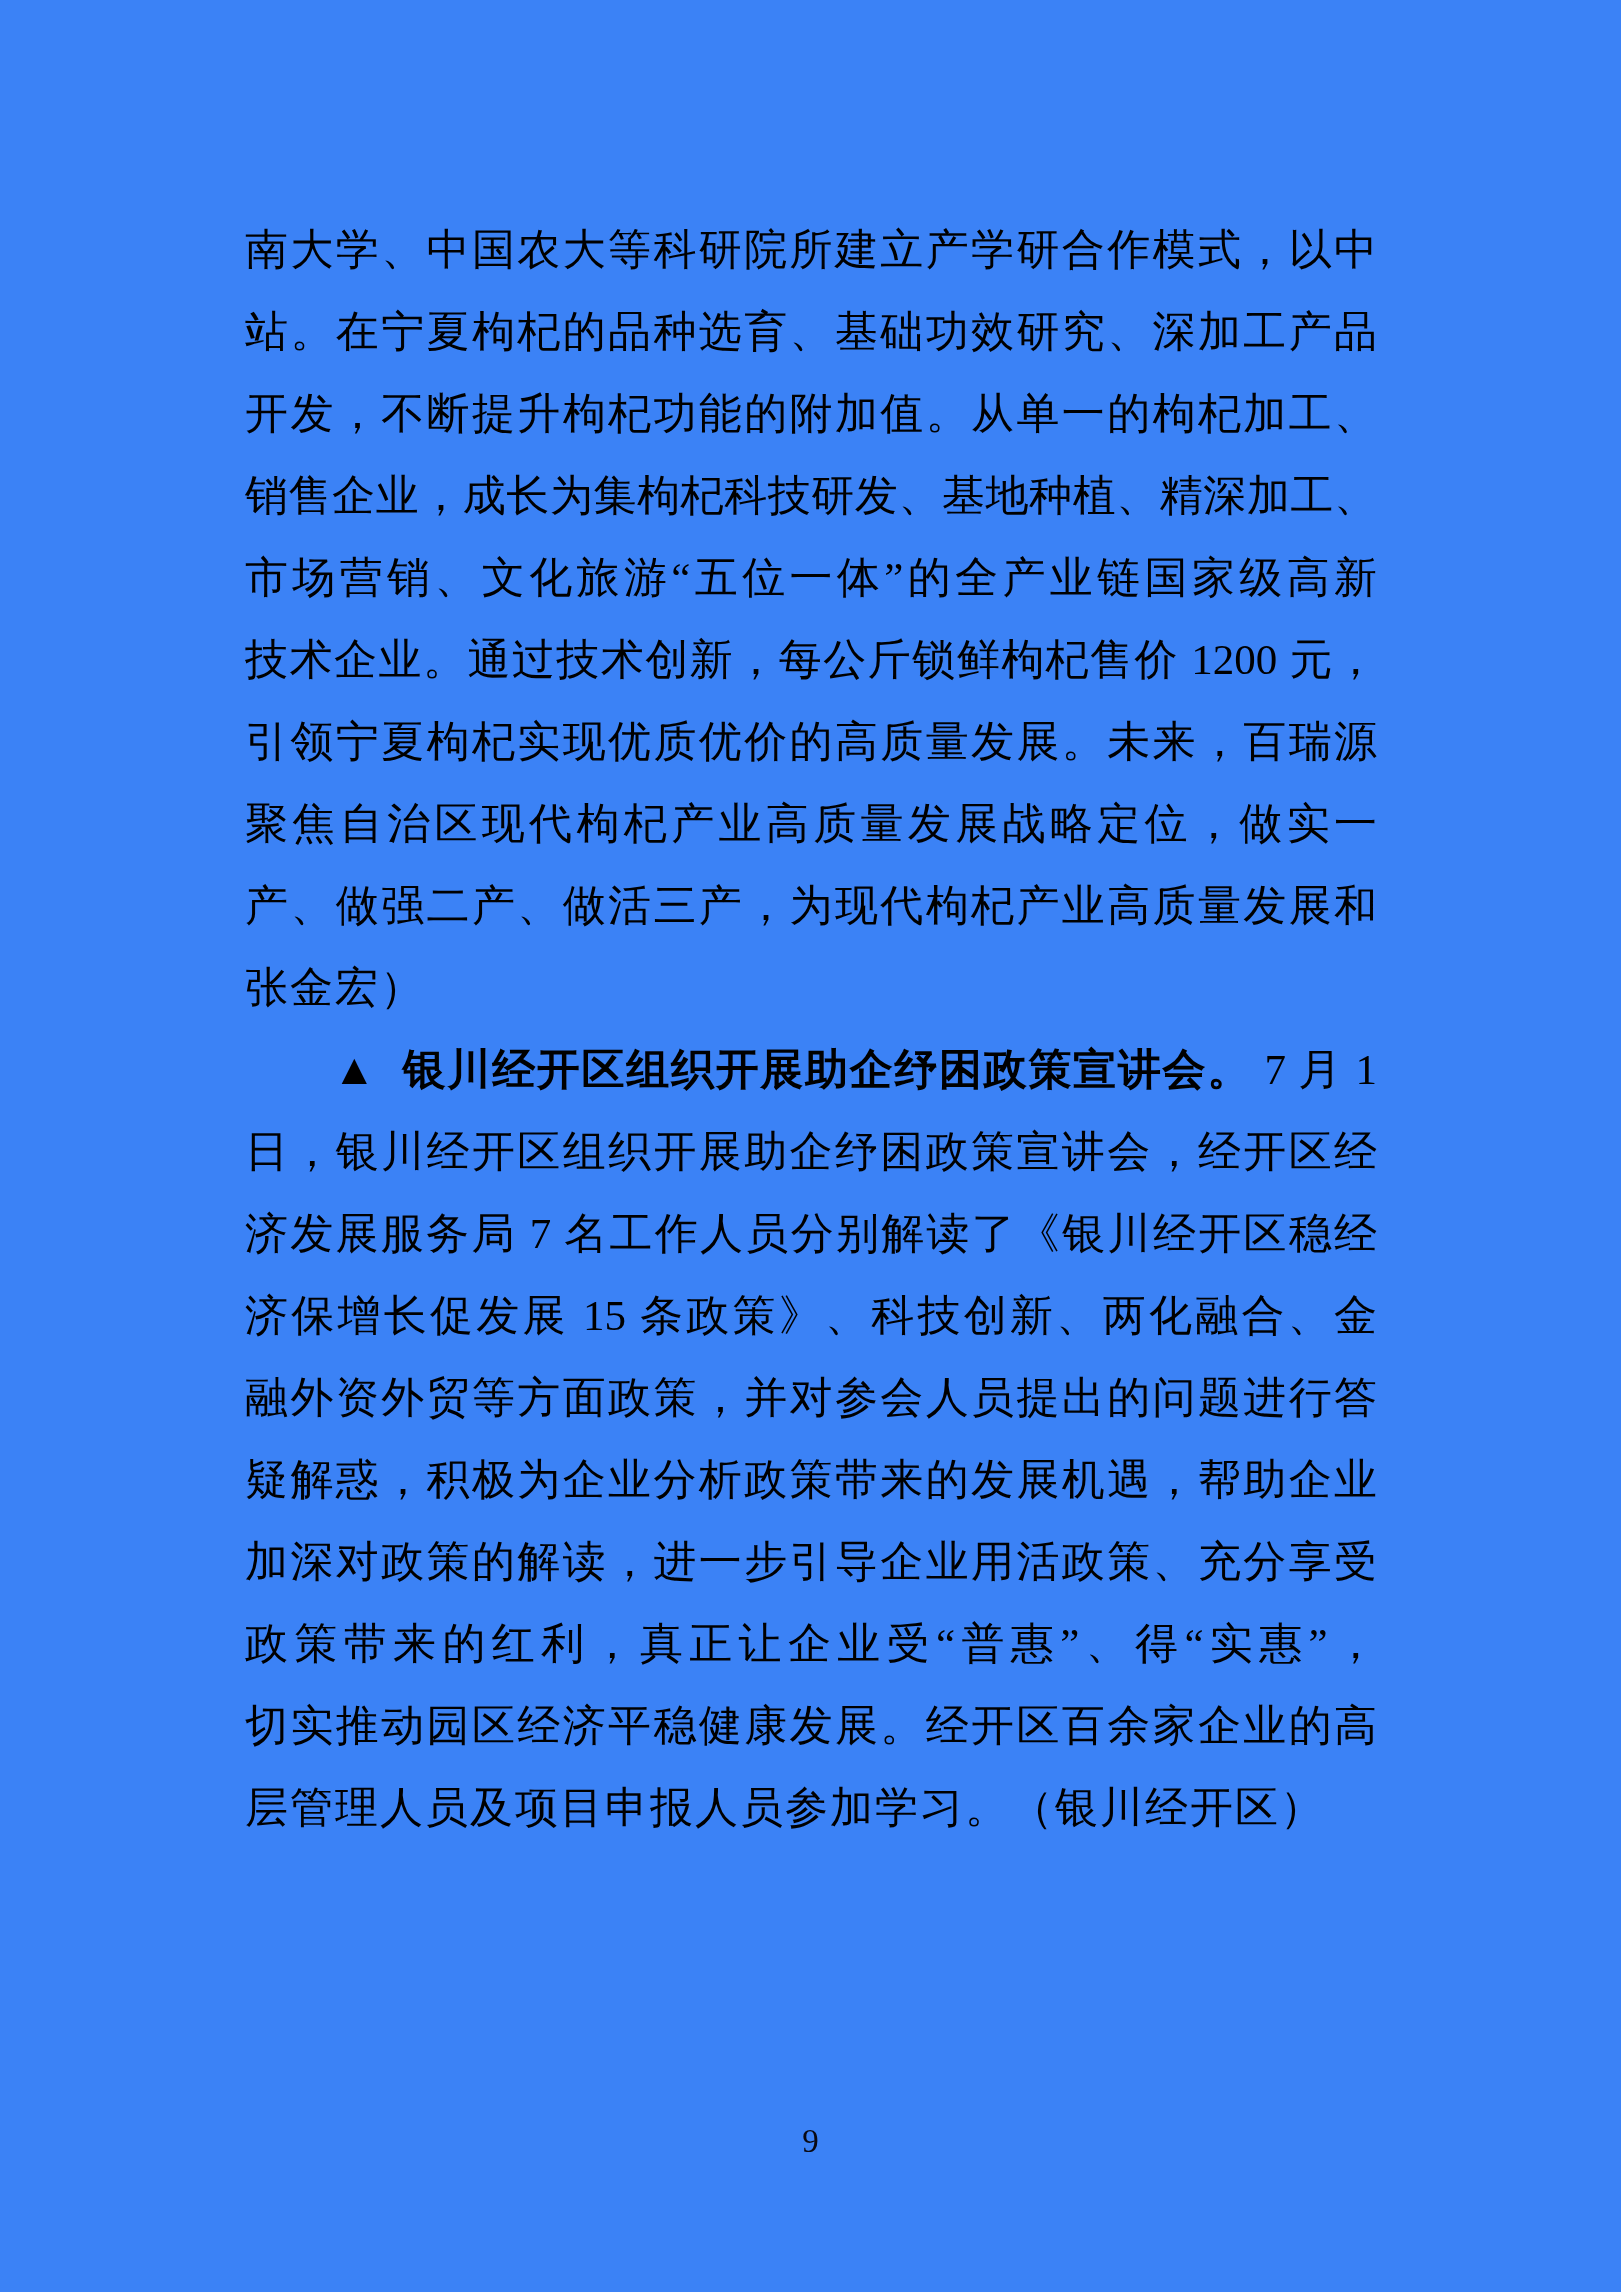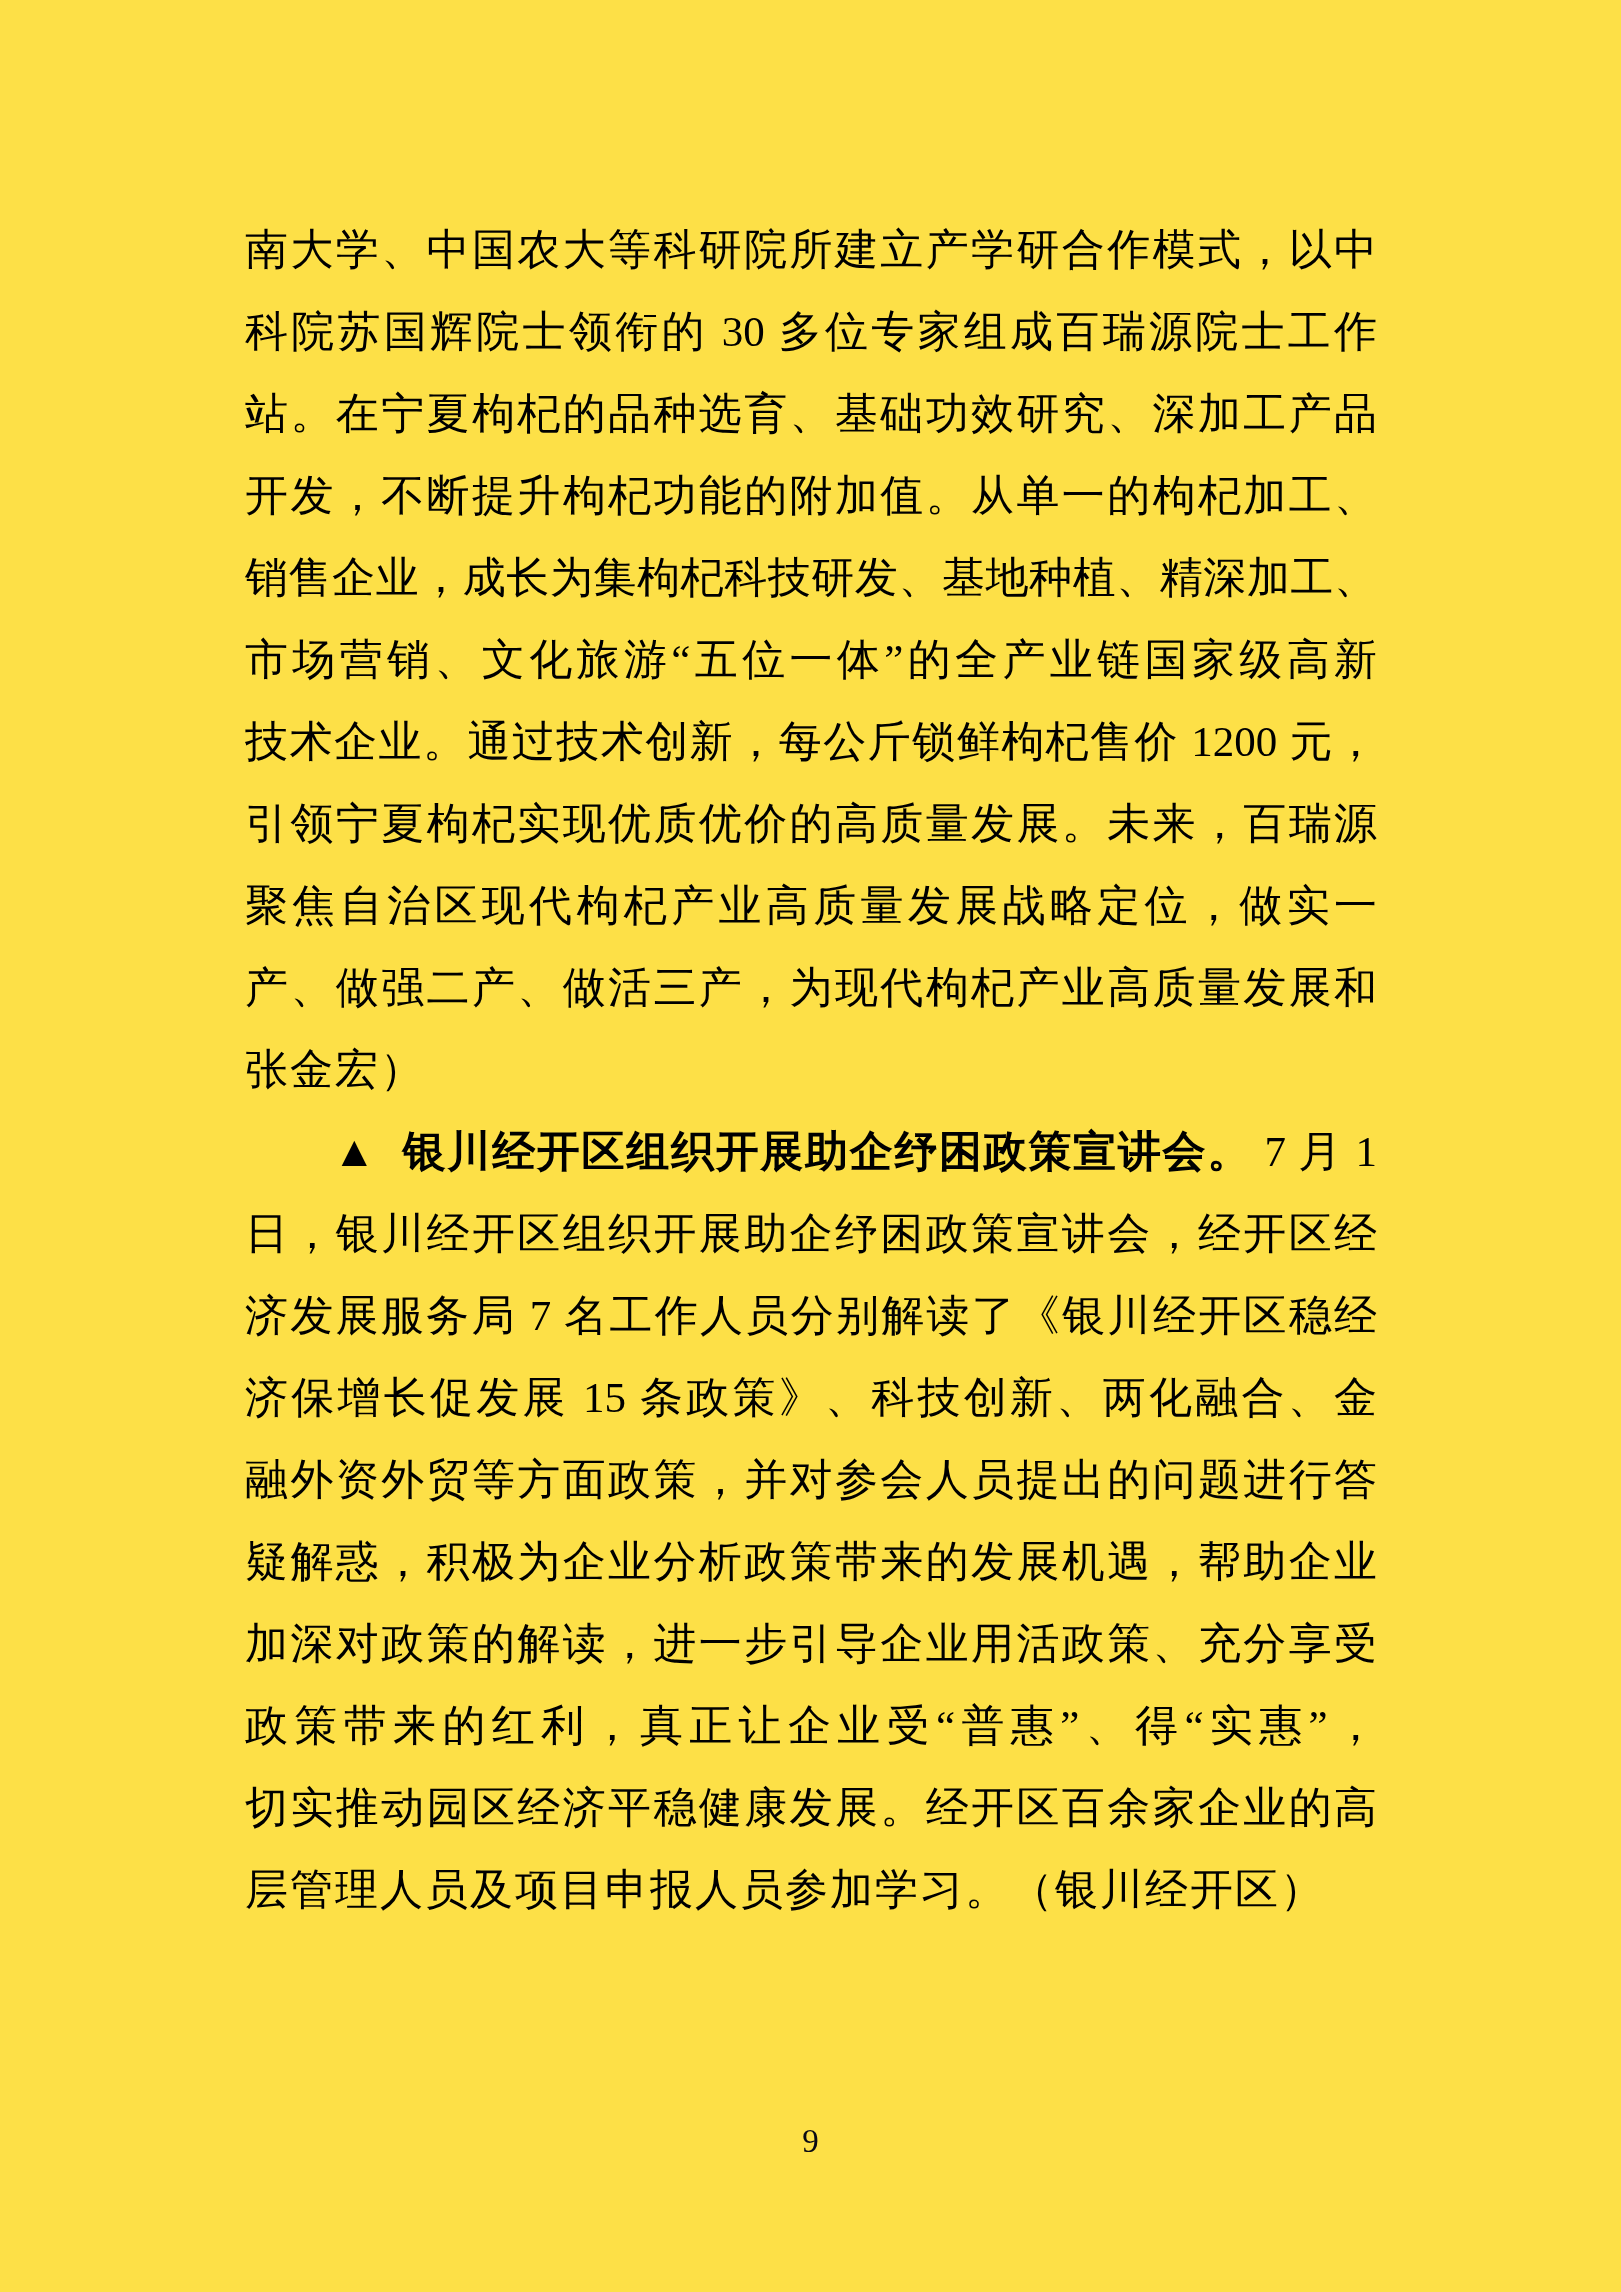--- a/index.html
+++ b/index.html
@@ -4,21 +4,21 @@
 <style>
   html, body {
     margin: 0;
     padding: 0;
     background: #ffffff;
   }
   .page {
     position: relative;
     width: 1621px;
     height: 2293px;
-    background: #fde047;
+    background: #3b82f6;
     overflow: hidden;
     font-family: "Liberation Serif", "DejaVu Serif", serif;
     color: #000000;
   }
   .text-block {
     position: absolute;
     left: 245px;
     top: 209px;
     width: 1132px;
   }
@@ -64,21 +64,20 @@
     font-family: "Liberation Serif", "DejaVu Serif", serif;
     color: #0a0a14;
   }
 </style>
 </head>
 <body>
 
 <div class="page">
   <div class="text-block">
     <div class="line">南大学、中国农大等科研院所建立产学研合作模式，以中</div>
-    <div class="line">科院苏国辉院士领衔的 30 多位专家组成百瑞源院士工作</div>
     <div class="line">站。在宁夏枸杞的品种选育、基础功效研究、深加工产品</div>
     <div class="line">开发，不断提升枸杞功能的附加值。从单一的枸杞加工、</div>
     <div class="line">销售企业，成长为集枸杞科技研发、基地种植、精深加工、</div>
     <div class="line">市场营销、文化旅游“五位一体”的全产业链国家级高新</div>
     <div class="line">技术企业。通过技术创新，每公斤锁鲜枸杞售价 1200 元，</div>
     <div class="line">引领宁夏枸杞实现优质优价的高质量发展。未来，百瑞源</div>
     <div class="line">聚焦自治区现代枸杞产业高质量发展战略定位，做实一</div>
     <div class="line">产、做强二产、做活三产，为现代枸杞产业高质量发展和</div>
     <div class="line para-end">张金宏）</div>
     <div class="line heading-line"><span class="bullet">▲</span><span class="bold-text">银川经开区组织开展助企纾困政策宣讲会。</span><span> 7 月 1</span></div>

